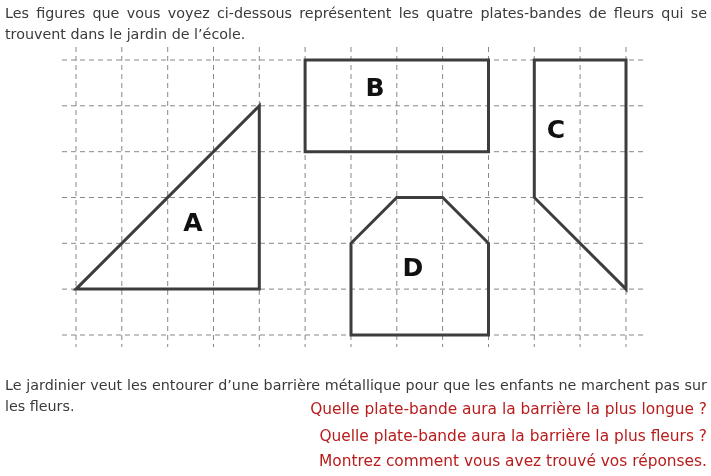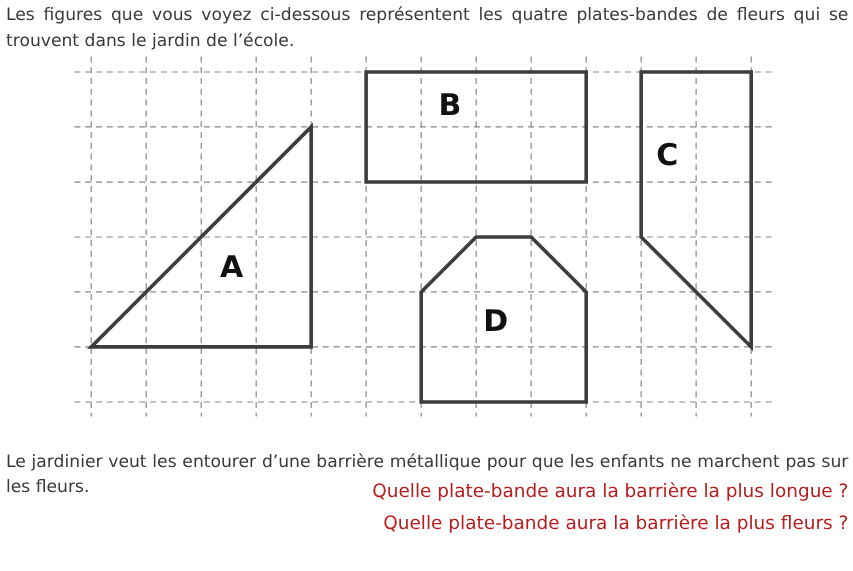--- a/index.html
+++ b/index.html
@@ -98,14 +98,15 @@
       <polygon class="shape" points="351.0,335.0 351.0,243.3 396.8,197.5 442.6,197.5 488.5,243.3 488.5,335.0"></polygon>
       <text class="shape-label" x="413" y="267">D</text>
     </svg>
 
   <p class="para gardener">Le jardinier veut les entourer d’une barrière métallique pour que les enfants ne marchent pas sur les fleurs.</p>
 
   <p class="question q1">Quelle plate-bande aura la barrière la plus longue ?</p>
 
   <p class="question q2">Quelle plate-bande aura la barrière la plus fleurs ?</p>
 
+  <p class="question q3">Montrez comment vous avez trouvé vos réponses.</p>
 
 </div>
 
 </body></html>

